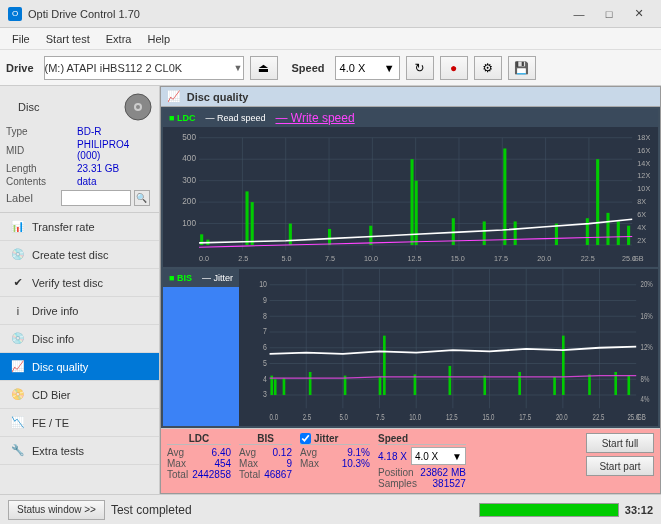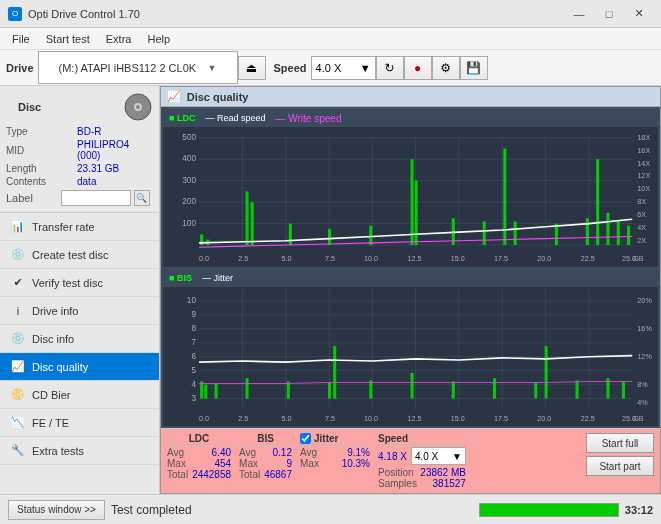--- a/index.html
+++ b/index.html
@@ -11,37 +11,37 @@
     .titlebar-icon { width: 14px; height: 14px; background: #0078d7; border-radius: 2px; display: flex; align-items: center; justify-content: center; color: white; font-size: 8px; }
     .titlebar-title { font-size: 11px; color: #333; }
     .titlebar-controls { display: flex; gap: 2px; }
     .titlebar-btn { width: 28px; height: 20px; border: none; background: transparent; cursor: pointer; font-size: 11px; display: flex; align-items: center; justify-content: center; color: #444; }
 
     
     .menubar { background: #f5f5f5; height: 22px; display: flex; align-items: center; padding: 0 4px; border-bottom: 1px solid #ddd; }
     .menu-item { padding: 2px 8px; cursor: pointer; font-size: 11px; color: #333; }
 
     
-    .toolbar { background: #f5f5f5; height: 36px; display: flex; align-items: center; padding: 0 6px; border-bottom: 1px solid #ccc; gap: 0; }
+    .toolbar { background: #f5f5f5; height: 36px; display: flex; align-items: center; padding: 0 6px; border-bottom: 1px solid #ccc; gap: 6px; }
     .toolbar-label { font-size: 11px; color: #333; font-weight: bold; margin-right: 4px; }
-    .drive-combo { width: 200px; height: 33px; border: 1px solid #aaa; background: white; font-size: 11px; padding: 0 20px; display: flex; align-items: center; justify-content: space-between; cursor: pointer; }
+    .drive-combo { width: 200px; height: 24px; border: 1px solid #aaa; background: white; font-size: 11px; padding: 0 0; display: flex; align-items: center; justify-content: space-between; cursor: pointer; }
     .drive-combo-text { font-size: 11px; color: #333; }
     .drive-combo-arrow { font-size: 9px; color: #666; }
     .toolbar-btn { width: 28px; height: 24px; border: 1px solid #aaa; background: linear-gradient(to bottom, #f8f8f8, #e8e8e8); cursor: pointer; display: flex; align-items: center; justify-content: center; font-size: 12px; }
     .speed-label { font-size: 11px; color: #333; font-weight: bold; margin-left: 8px; margin-right: 4px; }
     .speed-combo { width: 65px; height: 24px; border: 1px solid #aaa; background: white; font-size: 11px; padding: 0 4px; display: flex; align-items: center; justify-content: space-between; cursor: pointer; }
 
     
     .main { display: flex; height: calc(524px - 86px - 30px); }
 
     
     .sidebar { width: 160px; background: #e8e8e8; border-right: 1px solid #ccc; display: flex; flex-direction: column; }
     .disc-info-panel { padding: 6px; border-bottom: 1px solid #ccc; background: #e8e8e8; }
     .disc-header { display: flex; align-items: center; justify-content: space-between; margin-bottom: 4px; }
-    .disc-title { font-size: 11px; font-weight: bold; color: #333; padding-left: 12px; }
+    .disc-title { font-size: 11px; font-weight: normal; color: #333; padding-left: 12px; }
     .disc-row { display: flex; align-items: center; margin-bottom: 2px; font-size: 10px; gap: 19px; }
     .disc-row-label { color: #555; width: 52px; flex-shrink: 0; }
     .disc-row-value { color: #0000cc; font-weight: 500; }
     .disc-row-value.blue { color: #0000cc; }
     .label-input { display: flex; align-items: center; gap: 3px; margin-top: 3px; }
     .label-input input { width: 85px; height: 16px; border: 1px solid #aaa; font-size: 10px; padding: 0 2px; }
 
     .nav-items { flex: 1; }
     .nav-item { height: 28px; display: flex; align-items: center; padding: 0 10px; cursor: pointer; font-size: 11px; color: #333; border-bottom: 1px solid #d8d8d8; gap: 6px; }
     .nav-item.active { background: #0078d7; color: white; }
@@ -191,21 +191,21 @@
         <span class="panel-icon">📈</span>
         <span class="panel-title">Disc quality</span>
       </div>
 
       <div class="charts-container">
 
         <div style="flex:1; background:#2d3748; position:relative; display:flex; flex-direction:column;">
           <div style="background:#3a4a5c; padding:2px 6px; display:flex; align-items:center; gap:10px; height:18px; flex-shrink:0;">
             <span style="font-size:9px; color:#00ff00; font-weight:bold;">■ LDC</span>
             <span style="font-size:9px; color:#ffffff;">— Read speed</span>
-            <span style="font-size:10px; color:#ff44ff;">— Write speed</span>
+            <span style="font-size:12px; color:#ff44ff;text-decoration:underline;">— Write speed</span>
           </div>
           <div style="flex:1; position:relative; overflow:hidden;">
             <svg width="100%" height="100%" viewBox="0 0 480 130" preserveAspectRatio="none">
 
               <rect width="480" height="130" fill="#2a3444"></rect>
 
               <line x1="35" y1="10" x2="455" y2="10" stroke="#445566" stroke-width="0.5"></line>
               <line x1="35" y1="30" x2="455" y2="30" stroke="#445566" stroke-width="0.5"></line>
               <line x1="35" y1="50" x2="455" y2="50" stroke="#445566" stroke-width="0.5"></line>
               <line x1="35" y1="70" x2="455" y2="70" stroke="#445566" stroke-width="0.5"></line>
@@ -271,21 +271,21 @@
               <text x="279" y="125" fill="#aaa" font-size="7">15.0</text>
               <text x="321" y="125" fill="#aaa" font-size="7">17.5</text>
               <text x="363" y="125" fill="#aaa" font-size="7">20.0</text>
               <text x="405" y="125" fill="#aaa" font-size="7">22.5</text>
               <text x="445" y="125" fill="#aaa" font-size="7">25.0</text>
               <text x="448" y="125" fill="#aaa" font-size="7" dx="8">GB</text>
             </svg>
           </div>
         </div>
 
-        <div style="flex:1; background:#3b82f6; position:relative; display:flex; flex-direction:column;">
+        <div style="flex:1; background:#3b82f6; position:relative; display:flex; flex-direction:row;">
           <div style="background:#3a4a5c; padding:2px 6px; display:flex; align-items:center; gap:10px; height:18px; flex-shrink:0;">
             <span style="font-size:9px; color:#00ff00; font-weight:bold;">■ BIS</span>
             <span style="font-size:9px; color:#ffffff;">— Jitter</span>
           </div>
           <div style="flex:1; position:relative; overflow:hidden;">
             <svg width="100%" height="100%" viewBox="0 0 480 130" preserveAspectRatio="none">
               <rect width="480" height="130" fill="#2a3444"></rect>
 
               <line x1="35" y1="13" x2="455" y2="13" stroke="#445566" stroke-width="0.5"></line>
               <line x1="35" y1="26" x2="455" y2="26" stroke="#445566" stroke-width="0.5"></line>

